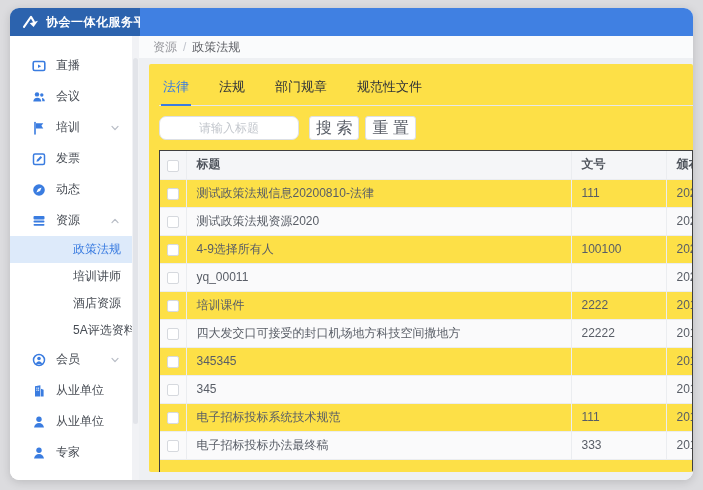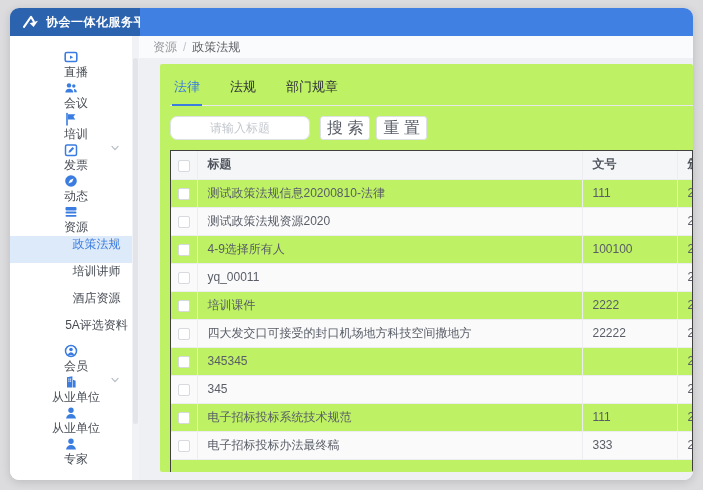--- a/index.html
+++ b/index.html
@@ -24,21 +24,21 @@
   .logo-mark { width:18px; height:14px; flex:none; display:block; }
   .logo-title { font-size:12px; font-weight:bold; white-space:nowrap; letter-spacing:.5px; }
   .topbar-rest { flex:1; background:#4080e2; }
   
   .app-body { flex:1; display:flex; min-height:0; }
   
   .sidebar { width:122px; flex:none; background:#fff; padding-top:14px; overflow:hidden; }
   .menu-item {
     height:31px; display:flex; align-items:center;
     padding:0 12px 0 22px; cursor:pointer;
-    font-size:12px; color:#474c54; white-space:nowrap;flex-direction:column;
+    font-size:12px; color:#474c54; white-space:nowrap;
   }
   .menu-item .mi-icon { width:14px; height:14px; flex:none; margin-right:10px; display:inline-flex; }
   .menu-item .mi-icon svg { width:14px; height:14px; }
   .menu-item .mi-chevron { margin-left:auto; display:inline-flex; width:10px; height:10px; }
   .menu-item .mi-chevron svg { width:10px; height:10px; }
   .menu-item .mi-chevron.up svg { transform:rotate(180deg); }
   .menu-item.sub { height:27px; padding-left:63px; }
   .menu-item.active { background:#ddeafa; color:#3a7ce0; }
   
   .vscroll { width:7px; flex:none; background:#f1f2f5; position:relative; }
@@ -49,21 +49,21 @@
   
   .main { flex:1; min-width:0; background:#eef0f3; display:flex; flex-direction:column; overflow:hidden; }
   .breadcrumb-bar {
     height:22px; flex:none; background:#fafbfc;
     display:flex; align-items:center; padding-left:14px;
     font-size:12px; color:#97989d;
   }
   .breadcrumb-bar .sep { margin:0 6px; color:#c0c4cc; }
   .breadcrumb-bar .current { color:#5f6166; }
   .card {
-    flex:1; margin:6px 0 8px 21px; background:#bef264; border-radius:2px;
+    flex:1; margin:6px 0 8px 10px; background:#fde047; border-radius:2px;
     padding:10px 0 10px 10px; overflow:hidden; min-height:0;
   }
   
   .tabs { display:flex; gap:26px; border-bottom:1px solid #e6e8eb; padding:0 2px; }
   .tab {
     font-size:13px; color:#303338; padding:4px 2px 8px; cursor:pointer;
     border-bottom:2px solid transparent; margin-bottom:-1px; white-space:nowrap;
   }
   .tab.active { color:#3a7ce0; border-bottom-color:#3a7ce0; }
   
@@ -296,20 +296,23 @@
             </div>
 
             <div class="tab">
               <span>法规</span>
             </div>
 
             <div class="tab">
               <span>部门规章</span>
             </div>
 
+            <div class="tab">
+              <span>规范性文件</span>
+            </div>
           </div>
 
         <div class="search-row">
           <input class="search-input" type="text" placeholder="请输入标题" style="">
           <button class="btn">搜 索</button>
           <button class="btn">重 置</button>
         </div>
 
         <div class="table-wrap">
           <table>

